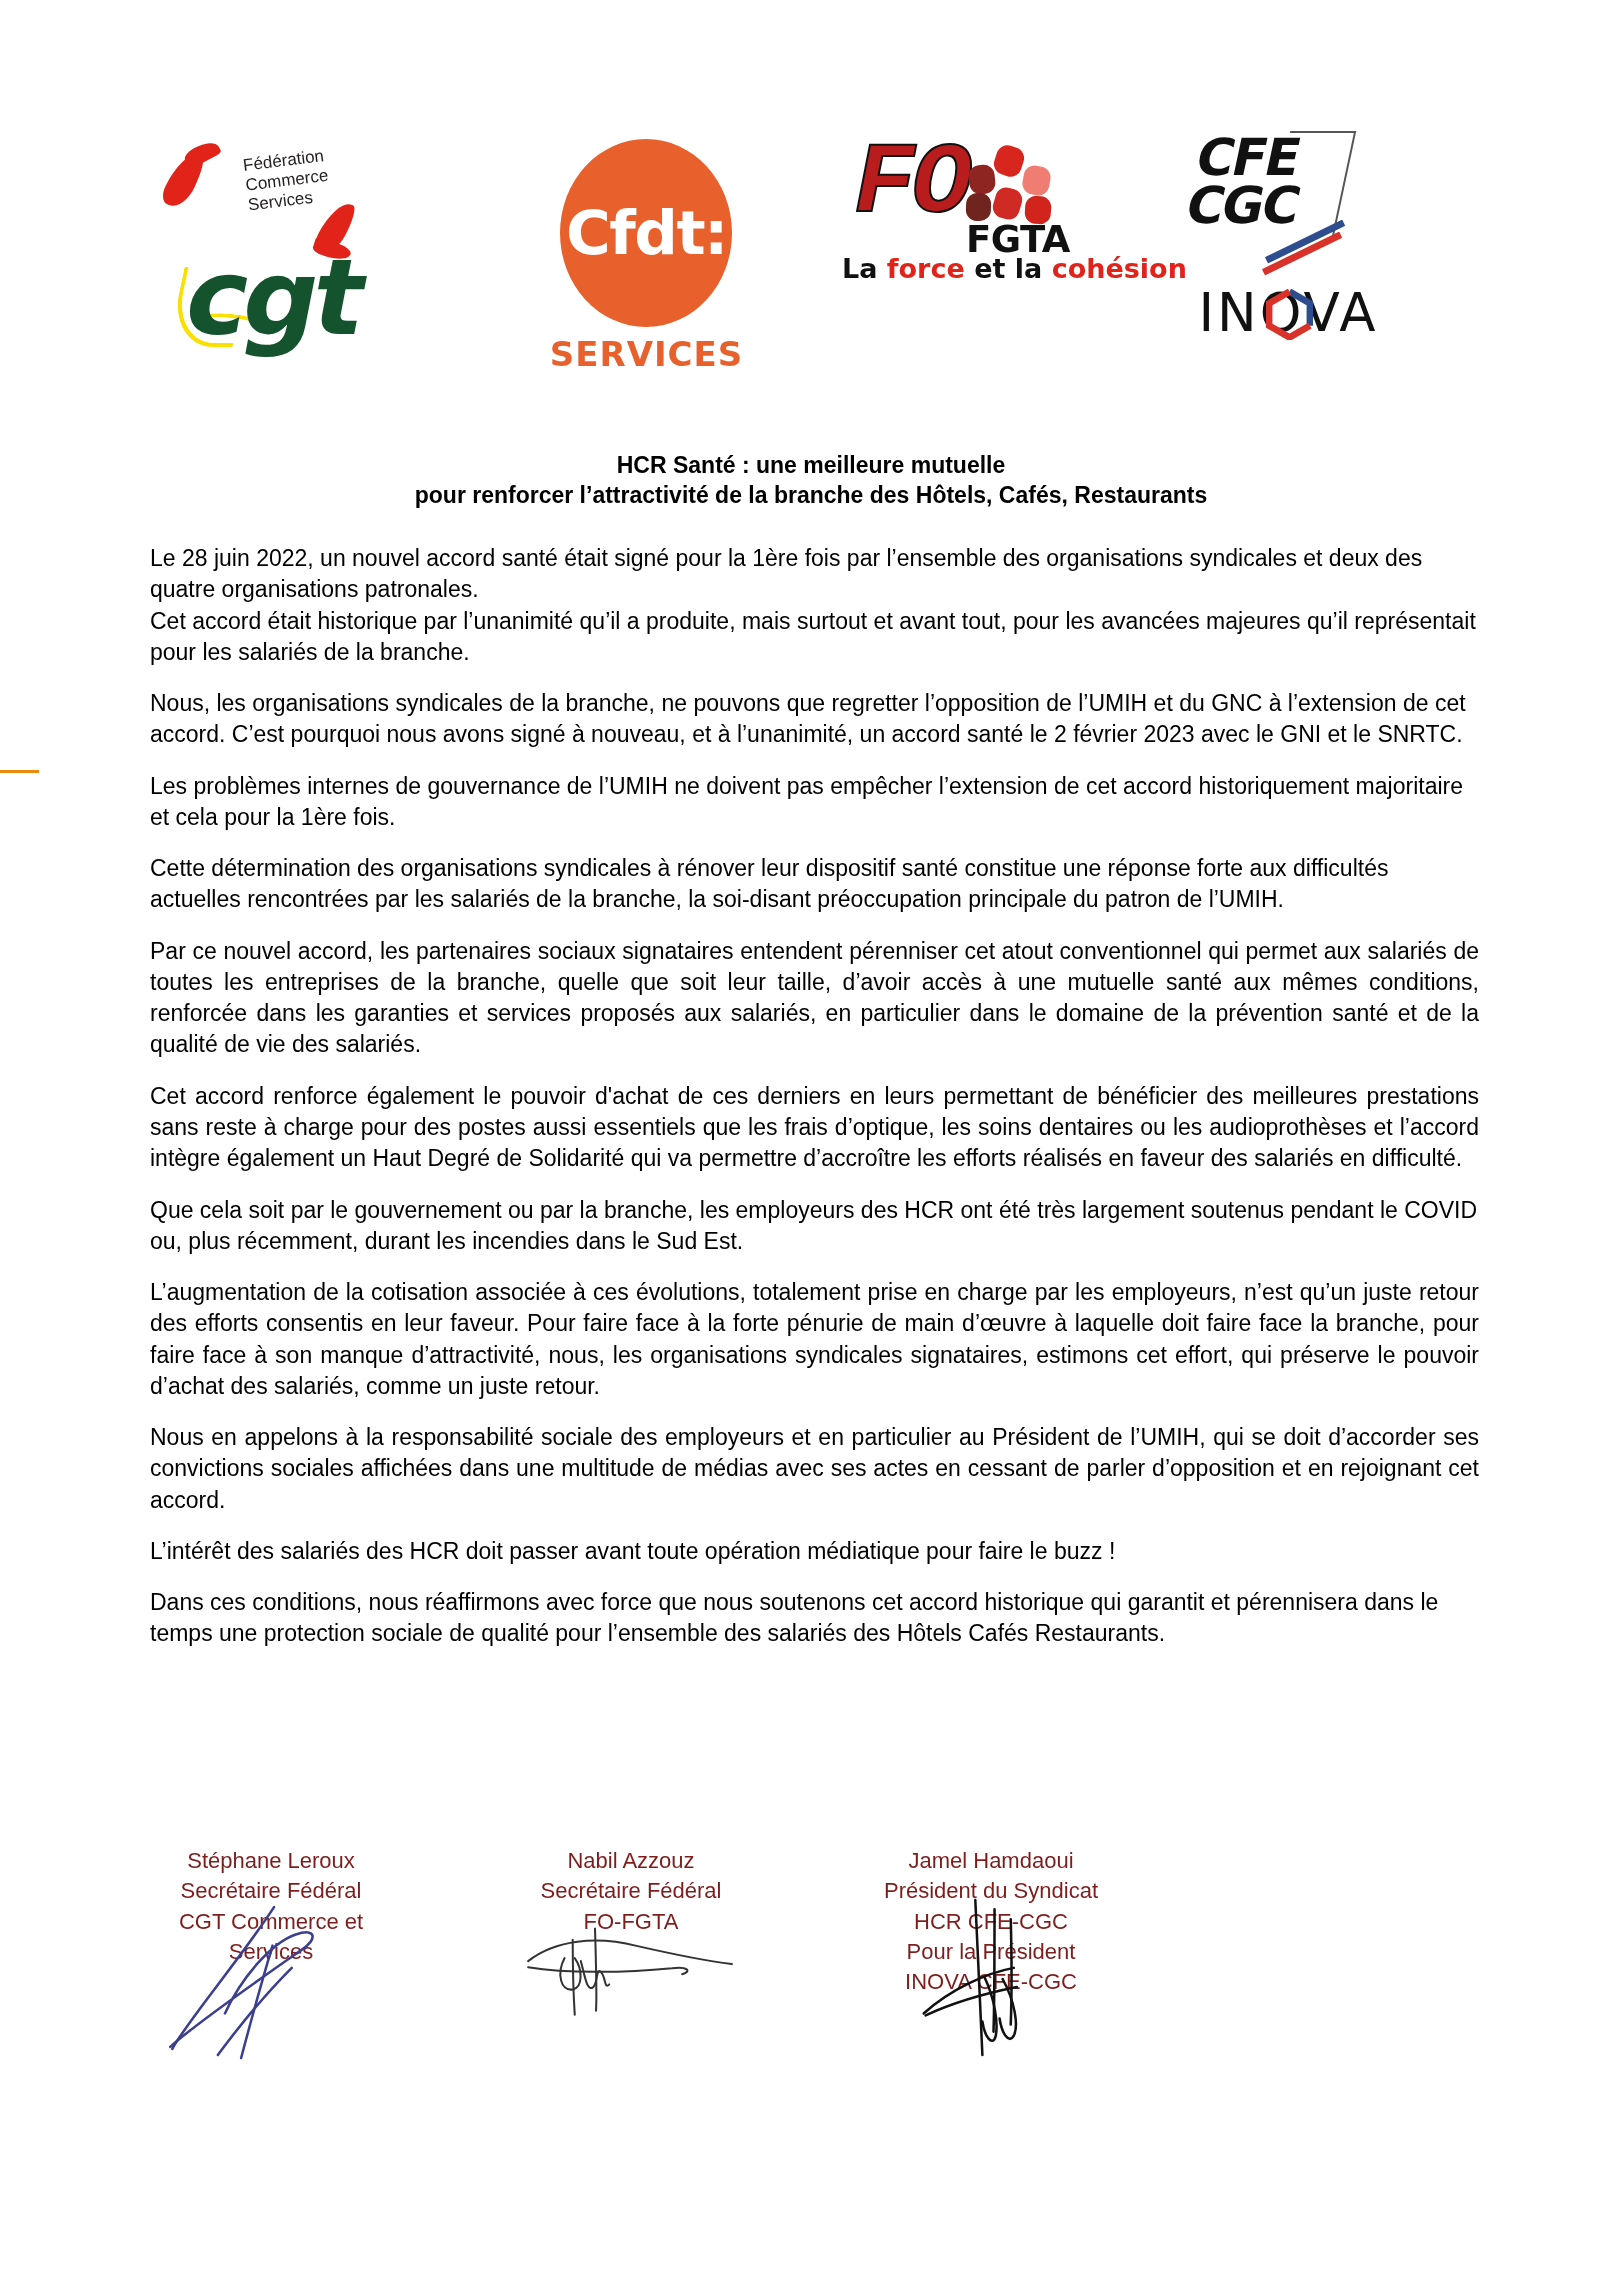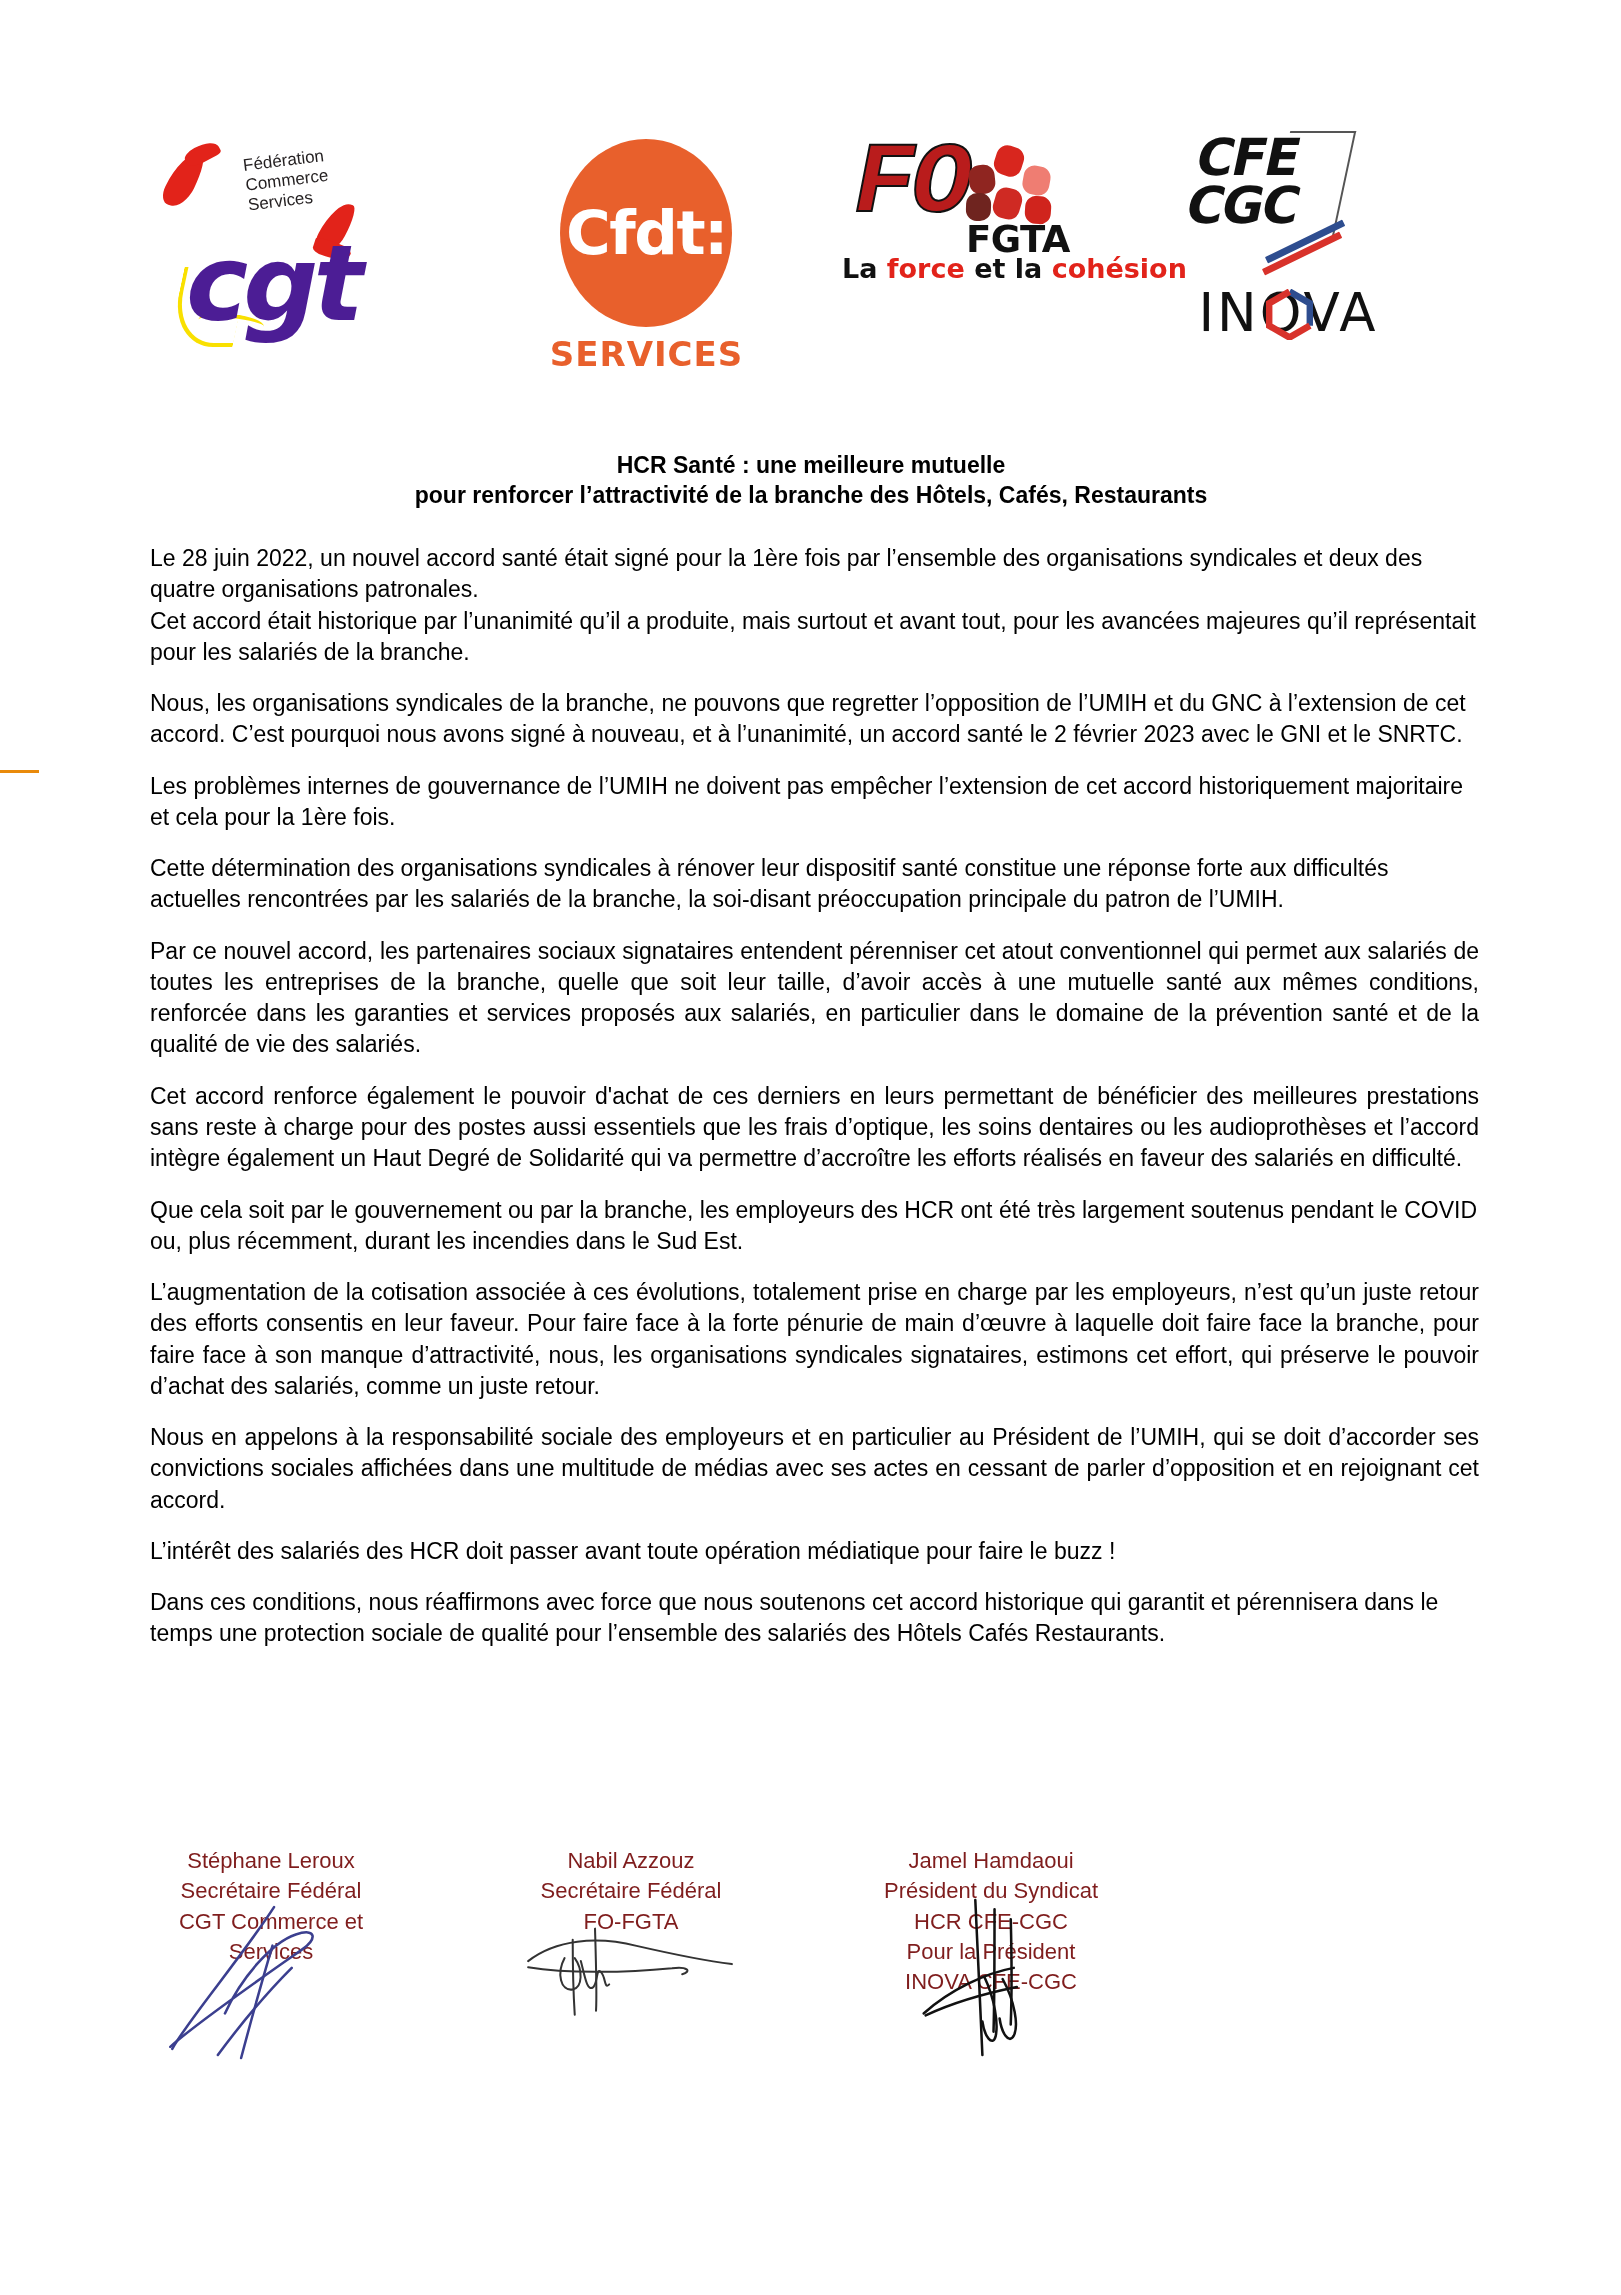--- a/index.html
+++ b/index.html
@@ -64,27 +64,27 @@
     transform: rotate(18deg) skewX(-10deg);
   }
   .cgt-flame-b2 {
     left: 146px; top: 95px;
     width: 38px; height: 16px;
     border-radius: 20% 50% 80% 40%;
     transform: rotate(18deg);
   }
   .cgt-main {
     position: absolute;
-    left: 19px; top: 85px;
+    left: 19px; top: 99px;
     font-family: "DejaVu Sans", sans-serif;
     font-weight: bold;
     font-size: 105px;
     line-height: 1;
     letter-spacing: -5px;
-    color: #4c1d95;
+    color: #14532d;
     font-style: italic;
   }
   .cgt-yellow {
     position: absolute;
     left: 9px; top: 120px;
     width: 61px; height: 76px;
     border-left: 4.6px solid #f9e000;
     border-bottom: 4.6px solid #f9e000;
     border-radius: 0 0 0 70%;
     transform: skewX(-12deg);

